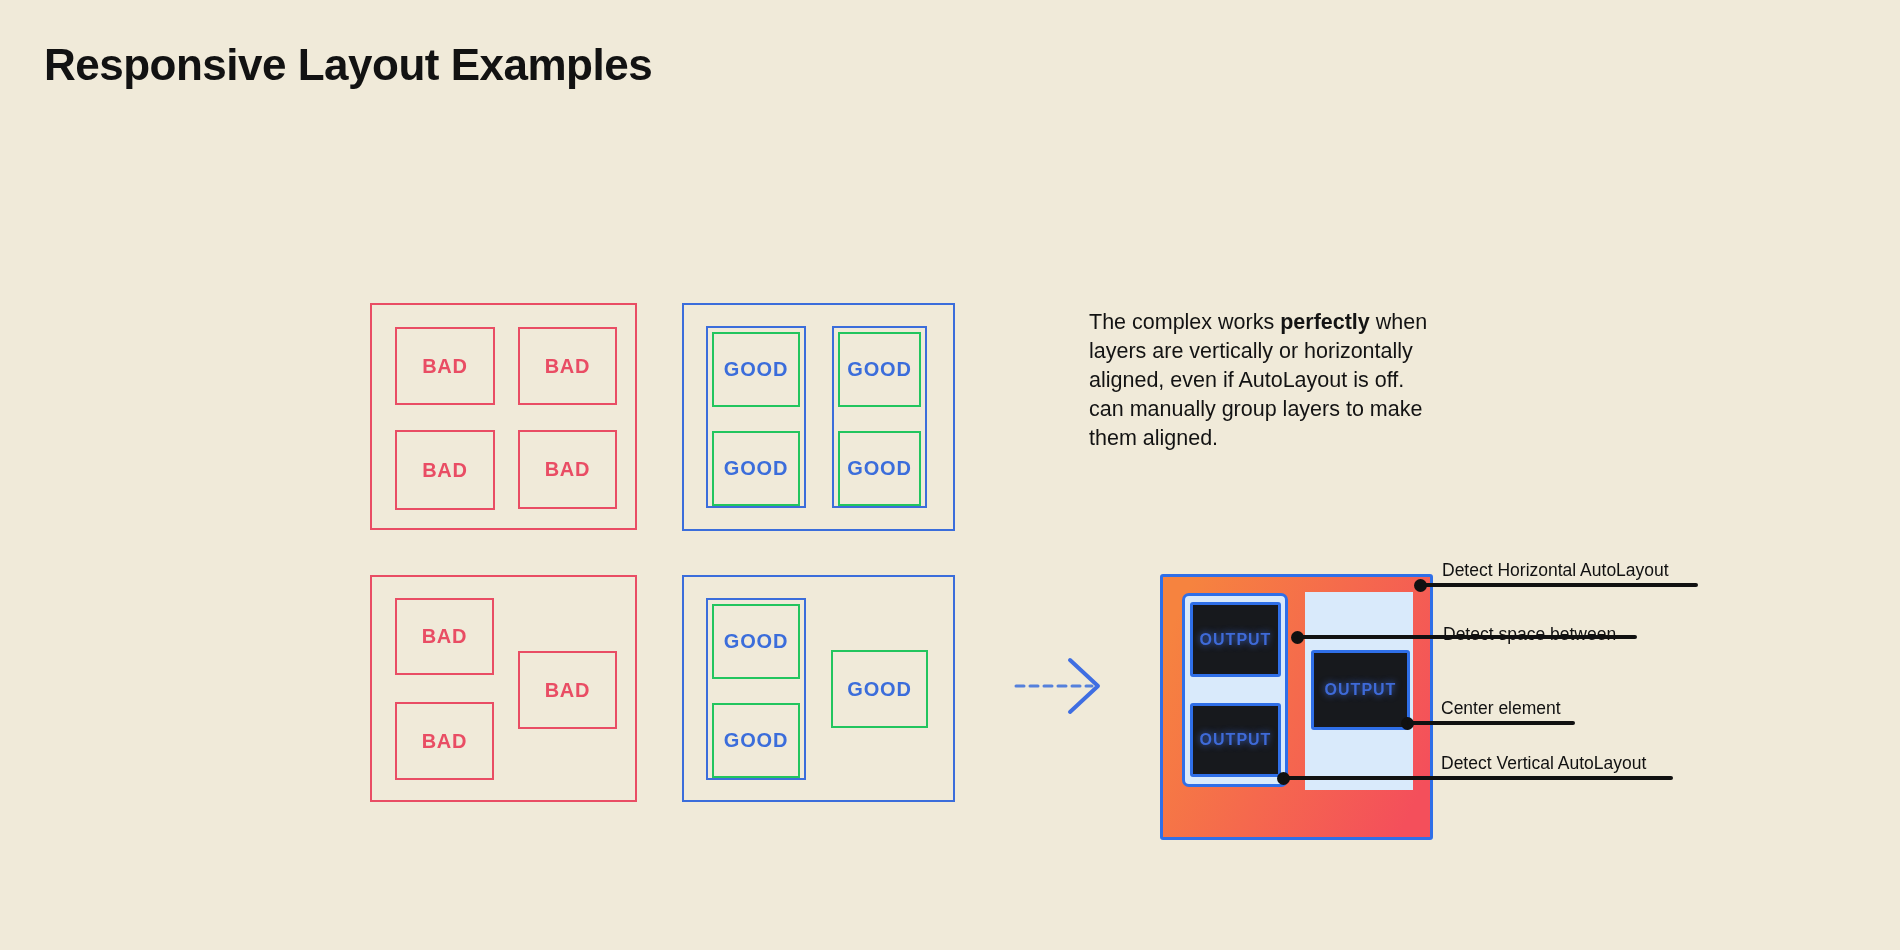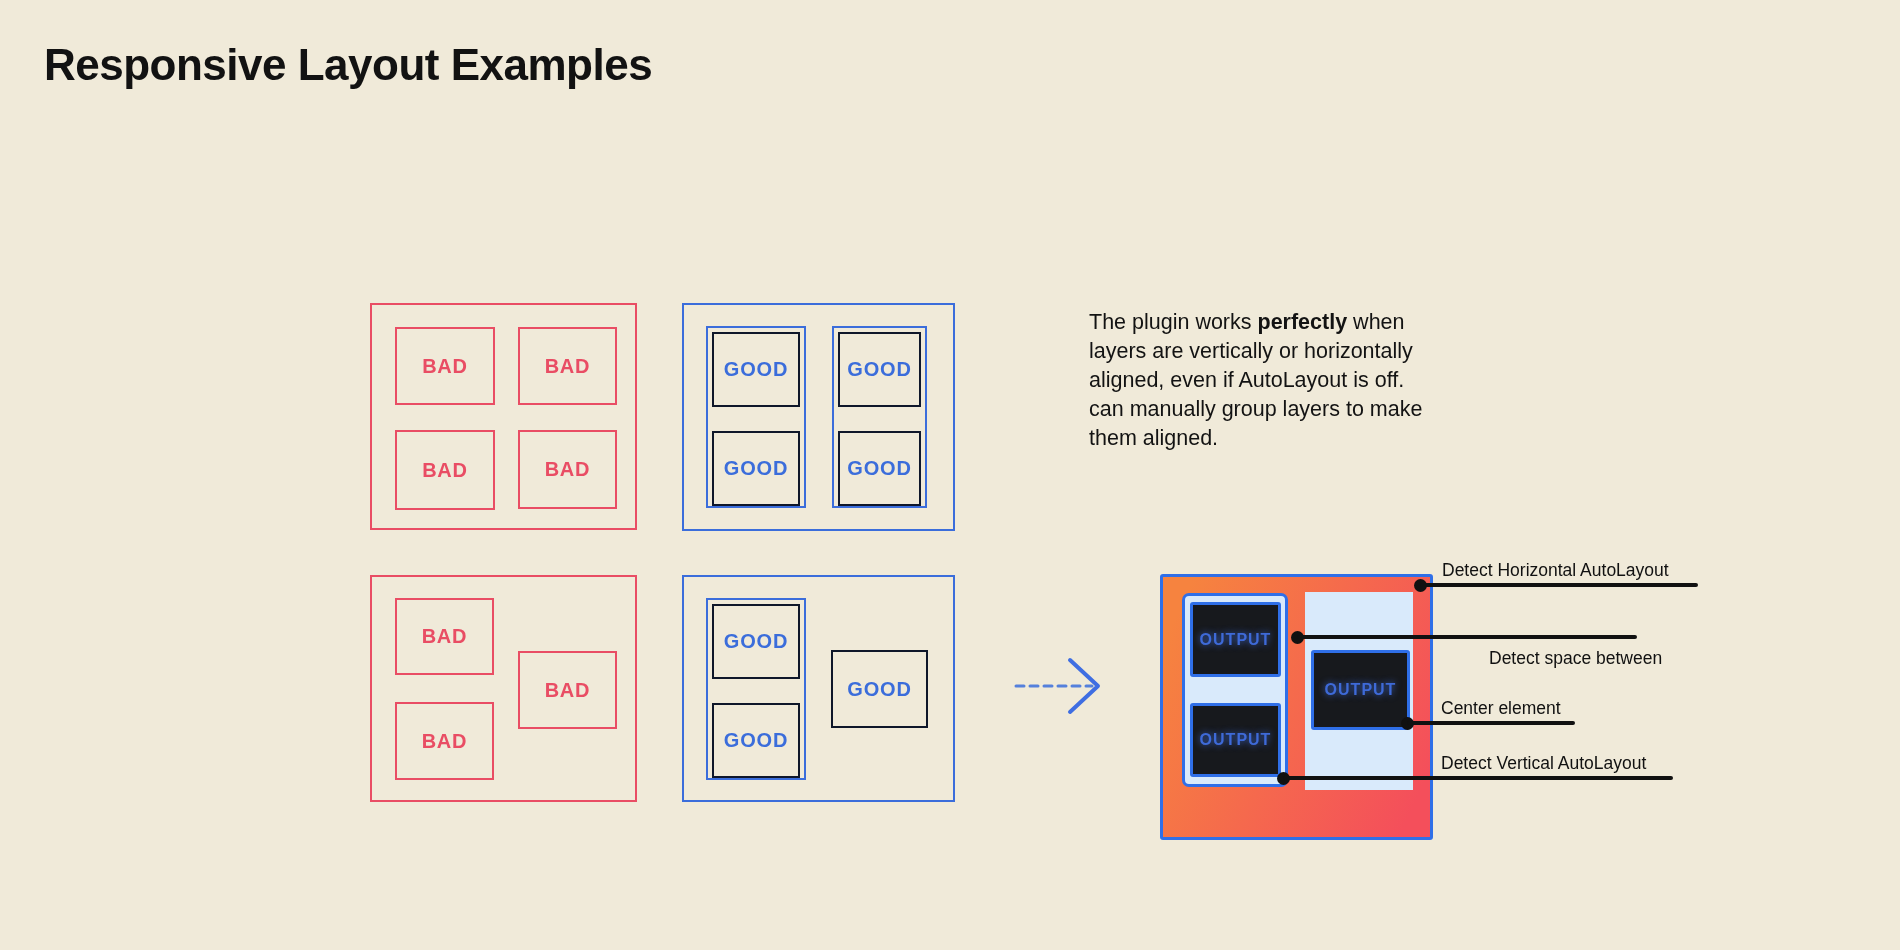--- a/index.html
+++ b/index.html
@@ -6,21 +6,21 @@
   .canvas{position:relative;width:1900px;height:950px;background:#F0EAD9;
           font-family:"Liberation Sans",sans-serif;overflow:hidden;}
   .title{position:absolute;left:44px;top:40px;font-size:44px;font-weight:800;
          color:#121212;letter-spacing:-0.5px;}
   .frame{position:absolute;box-sizing:border-box;}
   .frame.red{border:2px solid #E94D64;}
   .frame.blue{border:2px solid #3B6DDB;}
   .cell{position:absolute;box-sizing:border-box;display:flex;align-items:center;
         justify-content:center;font-size:20px;font-weight:600;letter-spacing:0.8px;}
   .cell.red{border:2px solid #E94D64;color:#E94D64;}
-  .cell.blue{border:2px solid #0f172a;color:#3B6DDB;}
+  .cell.blue{border:2px solid #22c55e;color:#3B6DDB;}
   .group{position:absolute;box-sizing:border-box;border:2px solid #3B6DDB;}
   .desc{position:absolute;left:1089px;top:308px;font-size:21.5px;line-height:29px;
         color:#131313;}
   .desc .b{font-weight:700;}
   .desc .para-gap{margin-top:29px;}
   .output-box{position:absolute;left:1160px;top:574px;width:273px;height:266px;
         box-sizing:border-box;border:3px solid #2F6FE8;border-radius:3px;
         background:linear-gradient(115deg,#F6833F 8%,#F44F5B 92%);}
   .out-group{position:absolute;left:19px;top:16px;width:106px;height:194px;
         box-sizing:border-box;border:3px solid #2F6FE8;border-radius:7px;
@@ -100,21 +100,21 @@
       <div class="cell blue" style="left:4px;top:103px;width:88px;height:75px;">
           <span>GOOD</span>
         </div>
     </div>
     <div class="cell blue" style="left:147px;top:73px;width:97px;height:78px;">
         <span>GOOD</span>
       </div>
   </div>
 
   <div class="desc">
-    <div><span>The plugin works </span><span class="b">perfectly</span><span> when</span></div>
+    <div><span>The complex works </span><span class="b">perfectly</span><span> when</span></div>
     <div>layers are vertically or horizontally</div>
     <div>aligned, even if AutoLayout is off.</div>
     <div>can manually group layers to make</div>
     <div>them aligned.</div>
   </div>
 
   <svg class="arrow" width="100" height="70" viewBox="0 0 100 70">
     <line x1="8" y1="38" x2="84" y2="38" stroke="#5580DC" stroke-width="3" stroke-dasharray="8 6" stroke-linecap="round"></line>
     <path d="M62 12 L90 38 L62 64" fill="none" stroke="#3F6EE2" stroke-width="4" stroke-linecap="round" stroke-linejoin="round"></path>
   </svg>
@@ -136,21 +136,21 @@
 
   <div>
     <div class="ann-dot" style="left:1414px;top:579px;"></div>
     <div class="ann-line" style="left:1420px;top:583px;width:278px;"></div>
     <div class="ann-label" style="left:1442px;top:560px;">Detect Horizontal AutoLayout</div>
   </div>
 
   <div>
     <div class="ann-dot" style="left:1291px;top:631px;"></div>
     <div class="ann-line" style="left:1297px;top:635px;width:340px;"></div>
-    <div class="ann-label" style="left:1443px;top:648px;margin-left:46px;">Detect space between</div>
+    <div class="ann-label" style="left:1443px;top:624px;">Detect space between</div>
   </div>
 
   <div>
     <div class="ann-dot" style="left:1401px;top:717px;"></div>
     <div class="ann-line" style="left:1407px;top:721px;width:168px;"></div>
     <div class="ann-label" style="left:1441px;top:698px;">Center element</div>
   </div>
 
   <div>
     <div class="ann-dot" style="left:1277px;top:772px;"></div>

